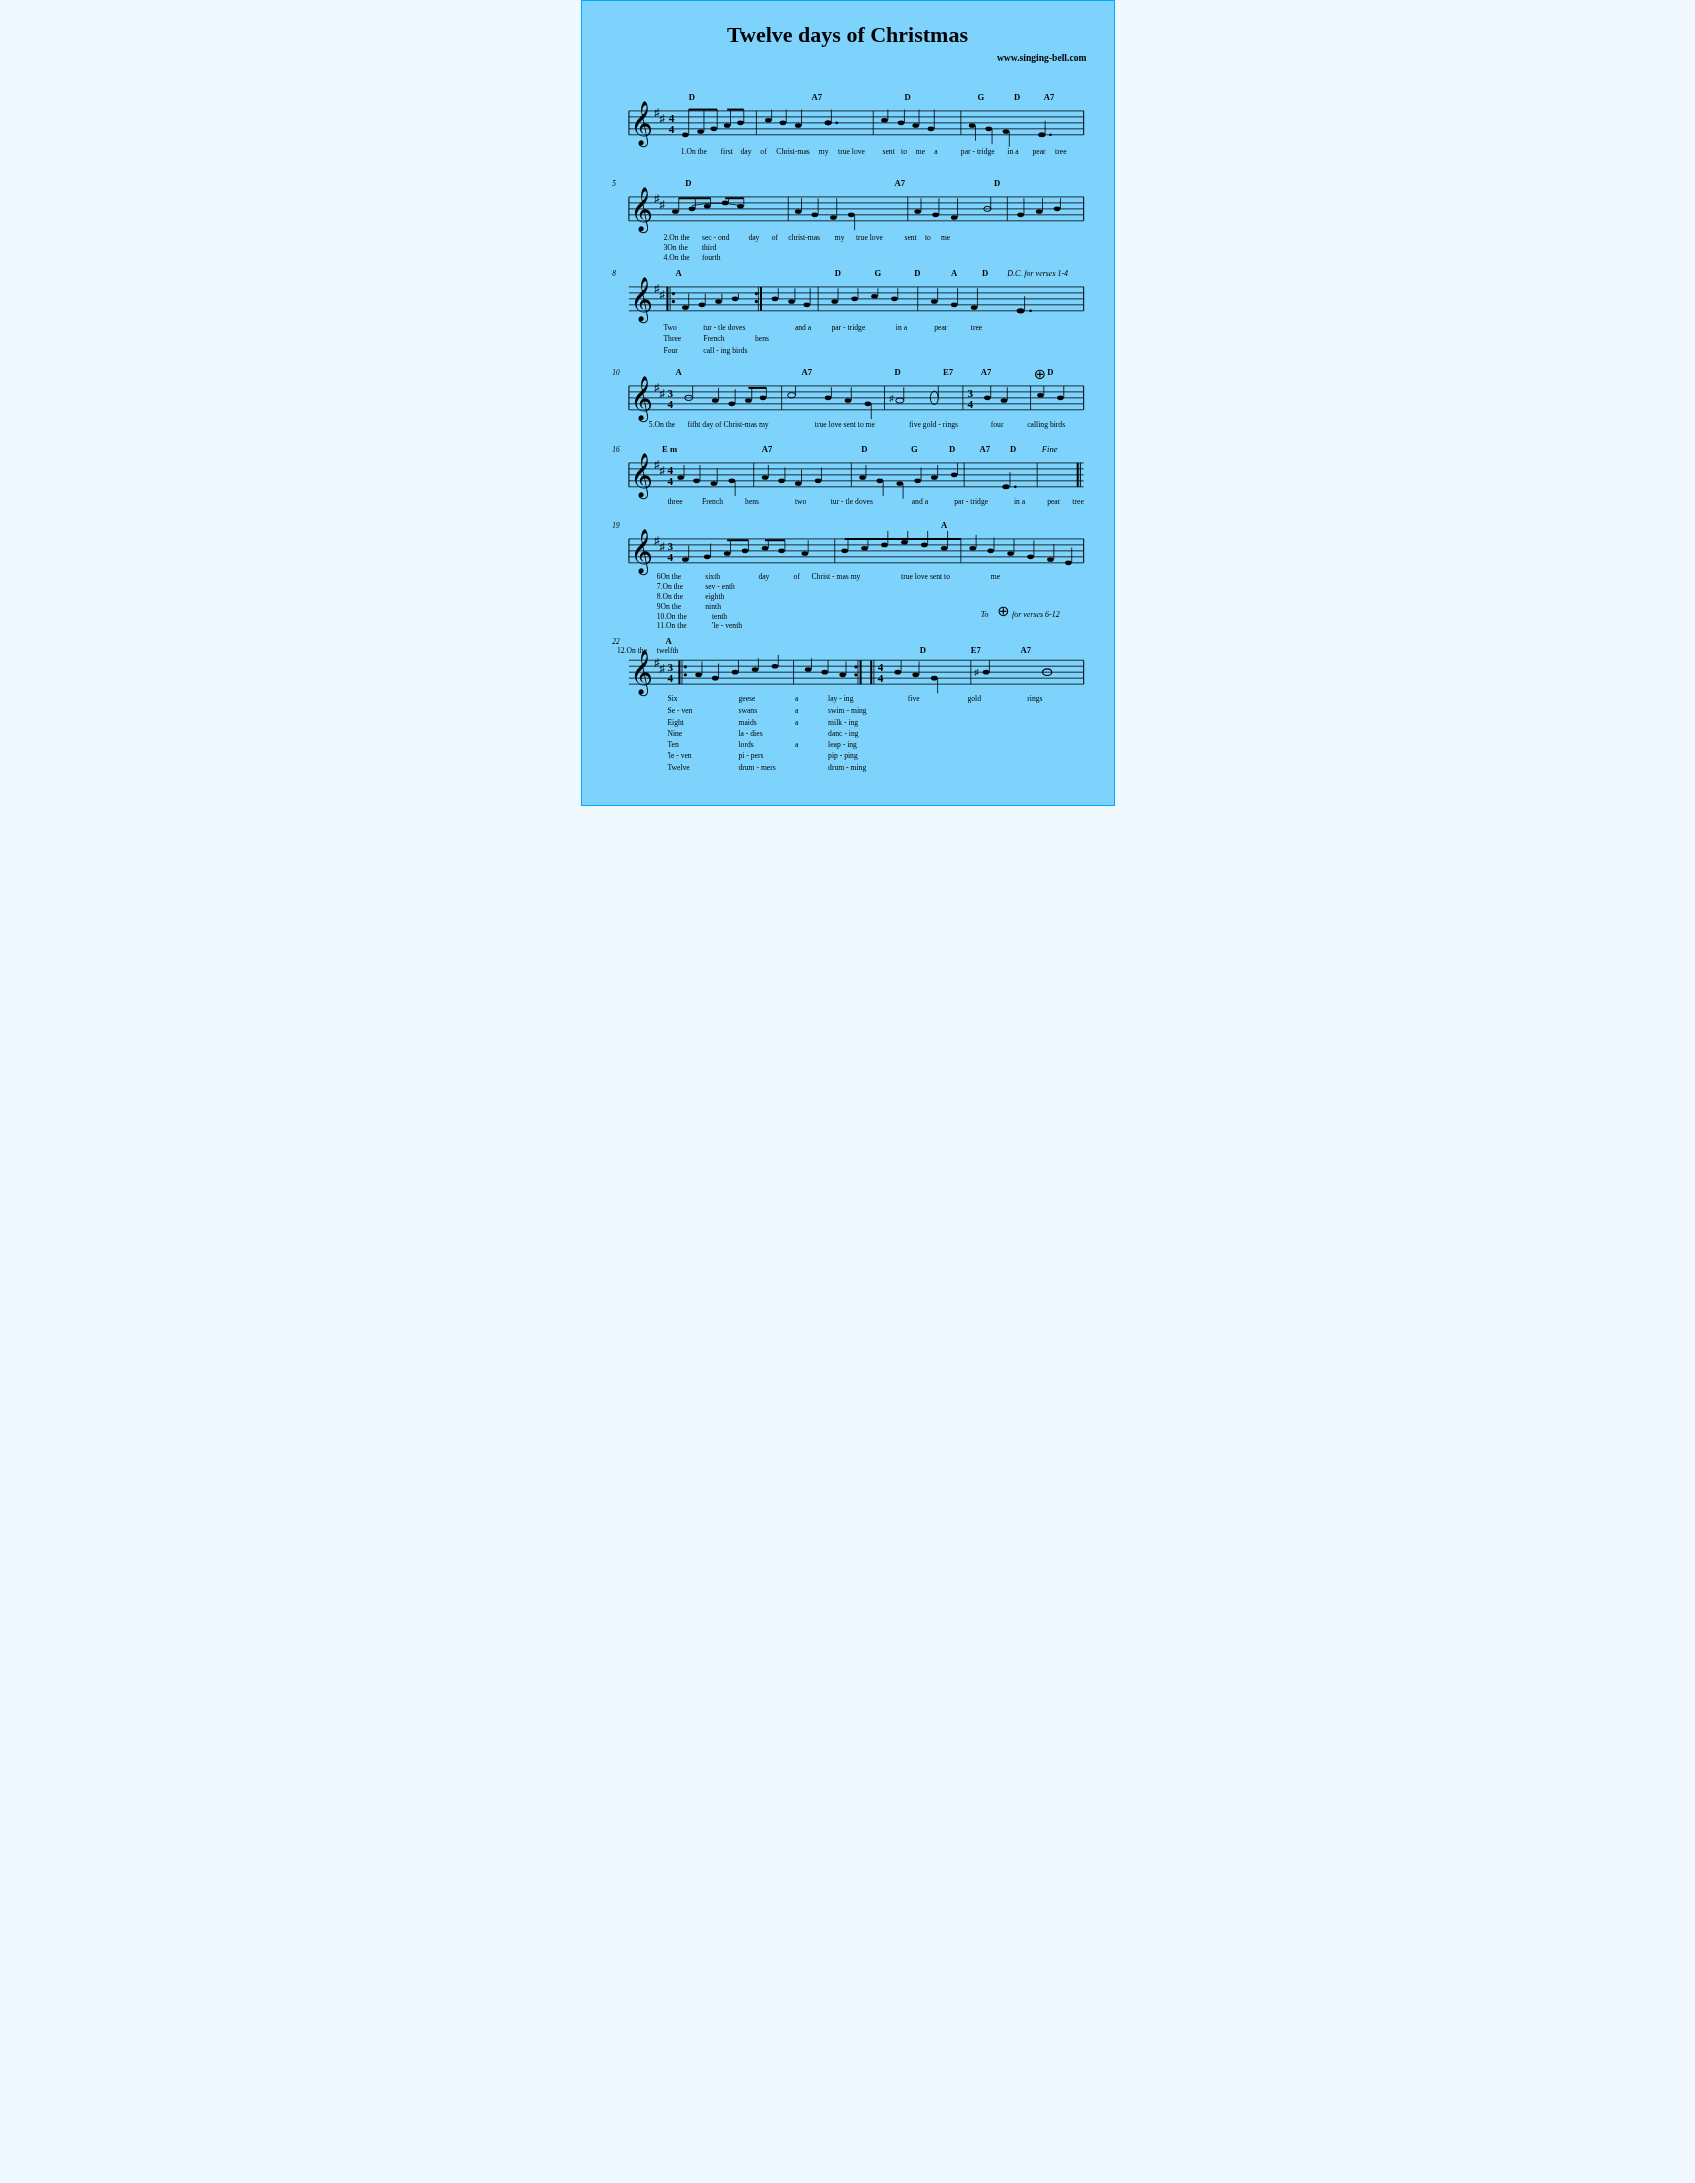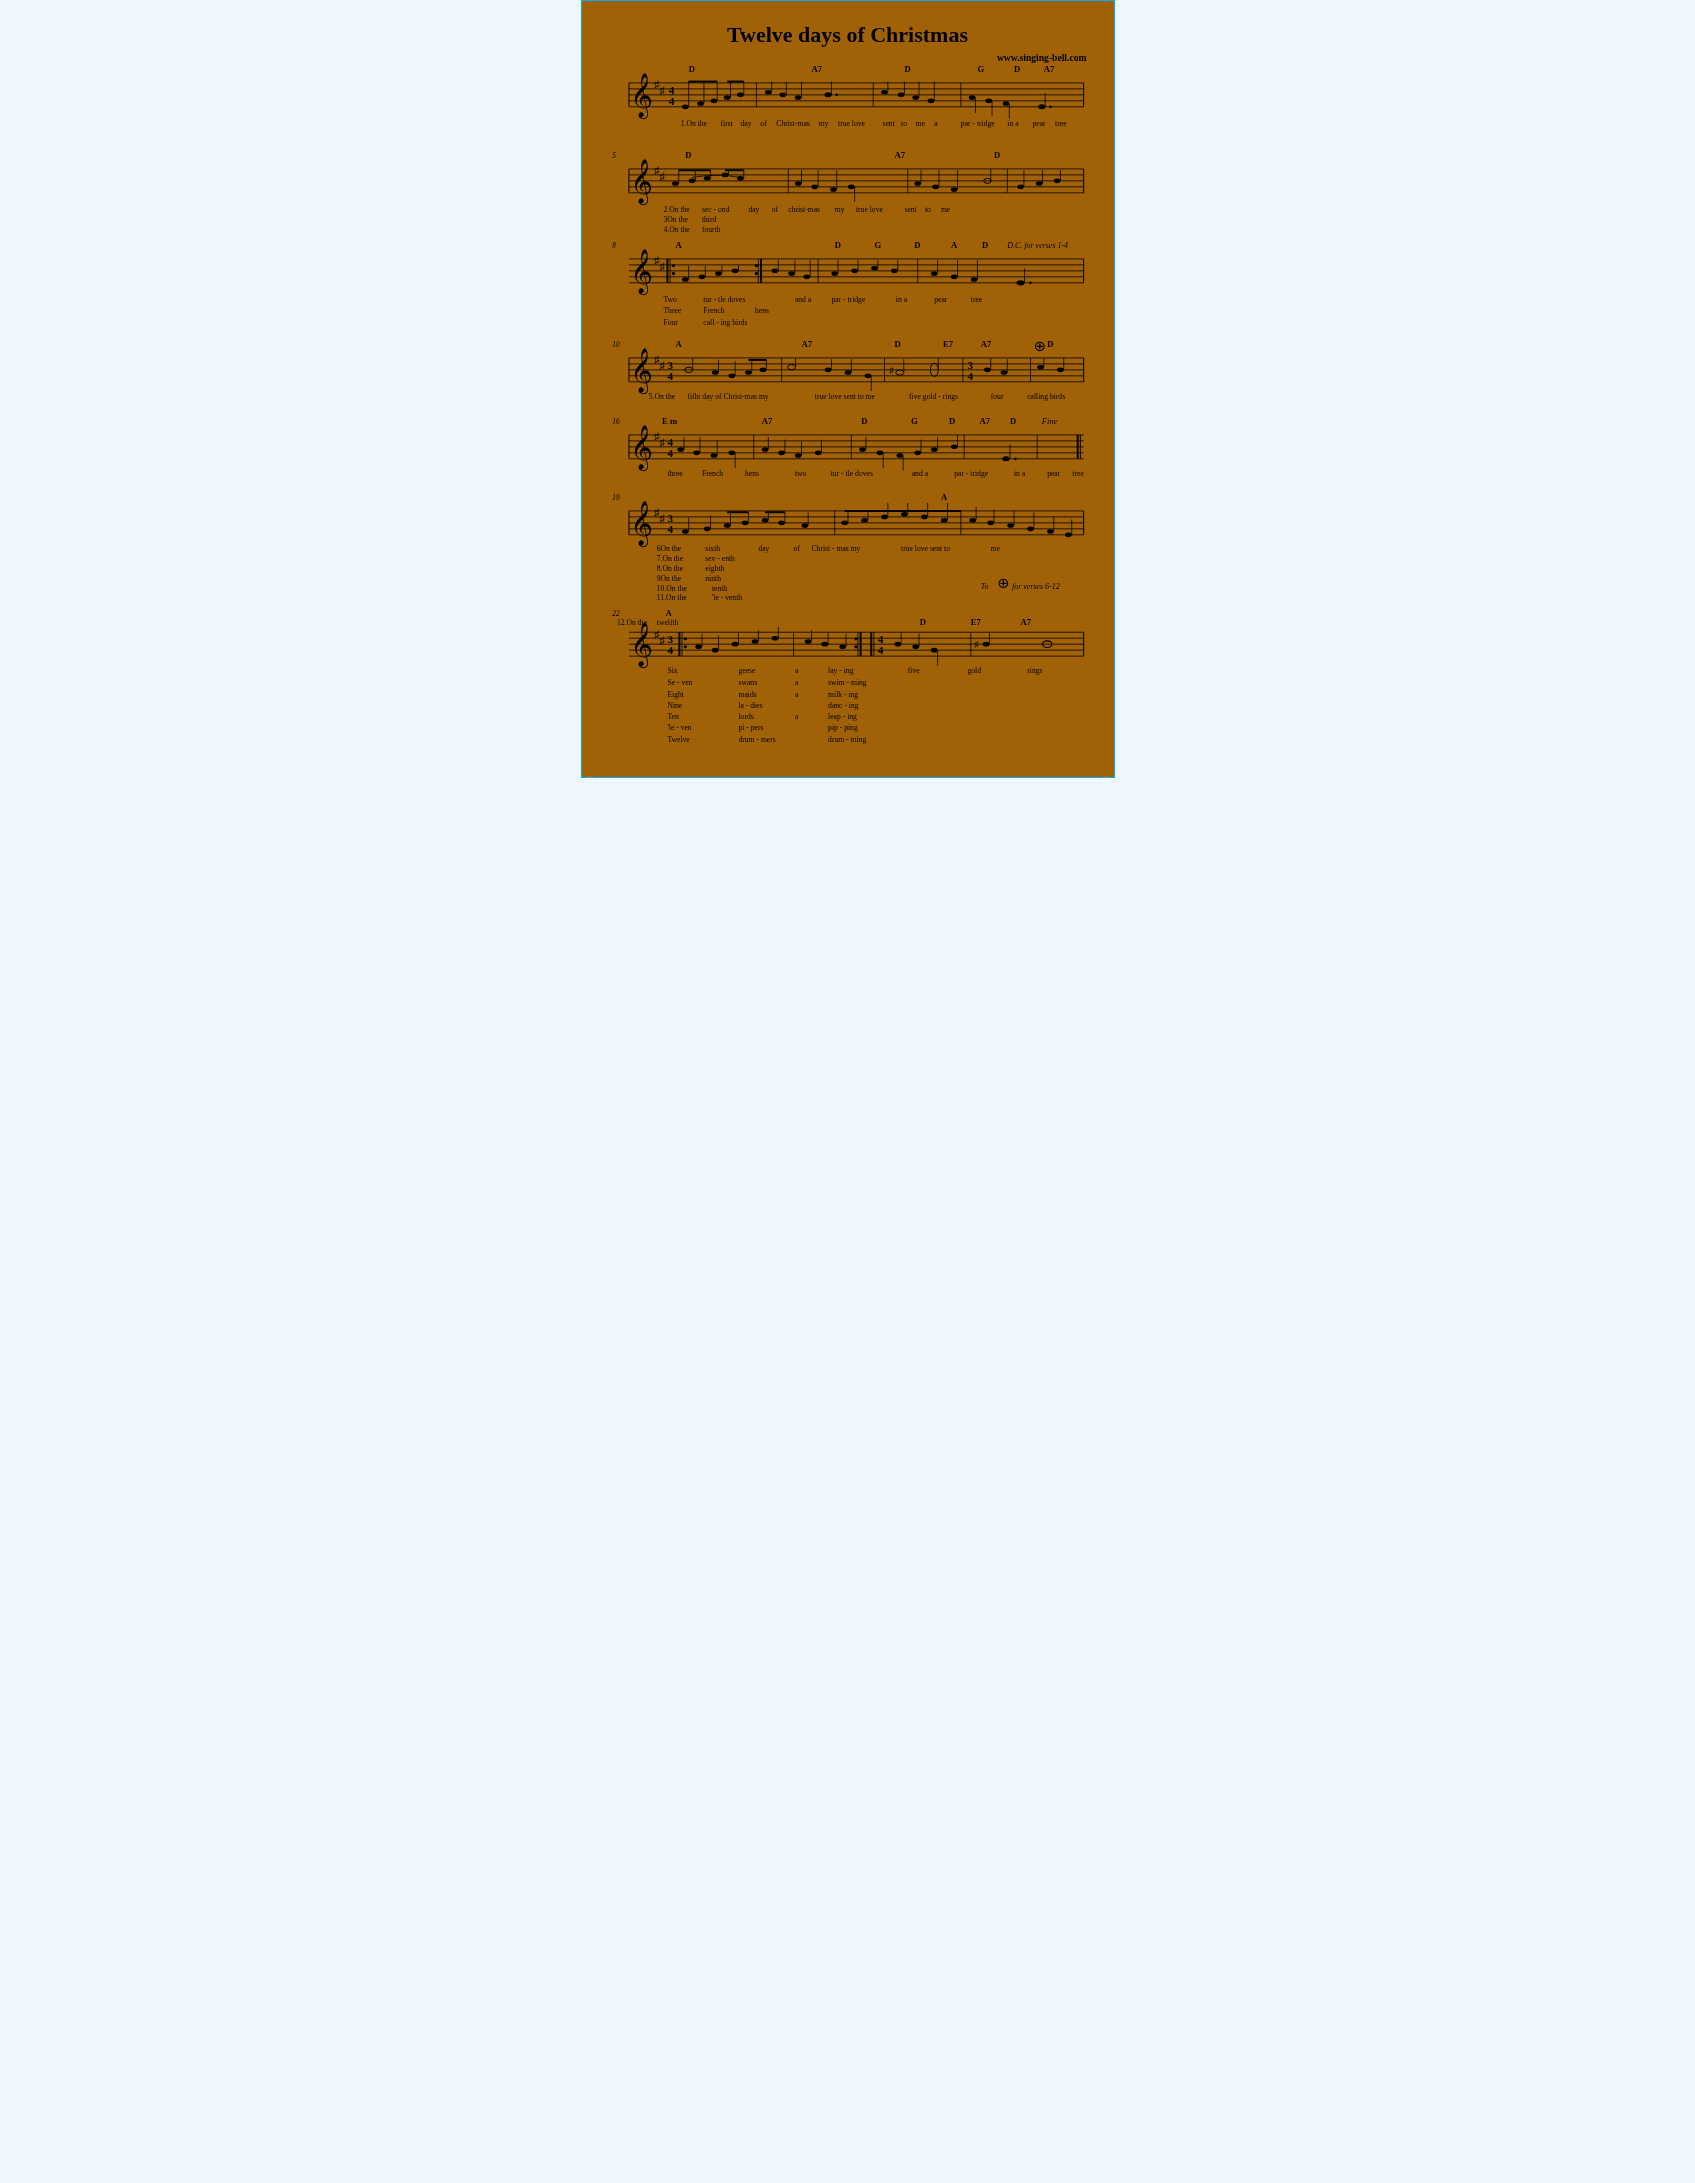--- a/index.html
+++ b/index.html
@@ -6,37 +6,37 @@
     body {
       background: #f0f8ff;
       font-family: 'Times New Roman', Times, serif;
       display: flex;
       justify-content: center;
       align-items: flex-start;
       min-height: 100vh;
     }
     .page {
       width: 534px;
-      background: #a16207;
+      background: #7dd3fc;
       border: 1.4px solid #00aaff;
       padding: 20.6px 27px 27px 27px;
       position: relative;
     }
     .title {
       text-align: center;
       font-size: 22px;
       font-weight: bold;
       margin-bottom: 4.1px;
       font-family: 'Times New Roman', Times, serif;
     }
     .website {
       text-align: right;
       font-size: 9.6px;
       font-weight: bold;
-      margin-bottom: 0;
+      margin-bottom: 28px;
     }
 
     
     .music-svg {
       width: 100%;
       display: block;
     }
   </style>
 </head>
 <body>

